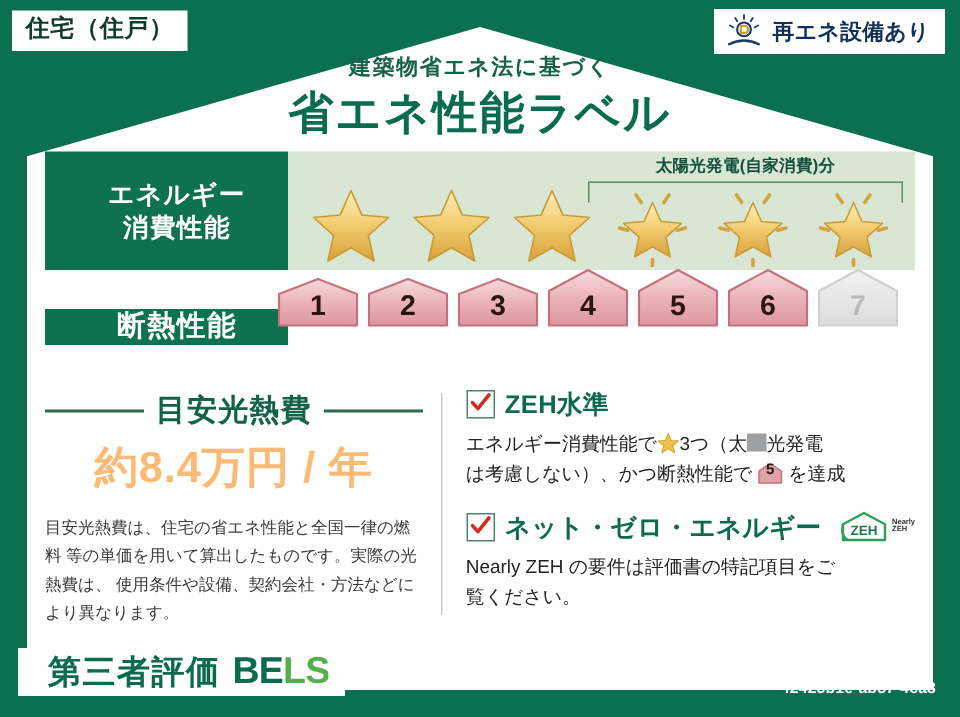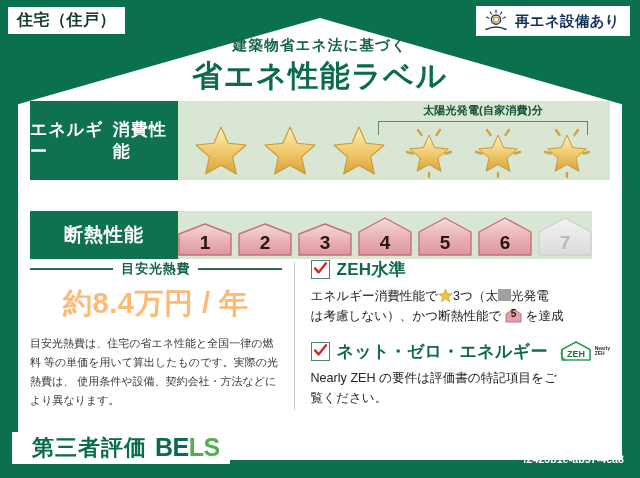--- a/index.html
+++ b/index.html
@@ -92,34 +92,35 @@
   }
 
   
   .perf-row {
     position: absolute;
     display: flex;
     align-items: stretch;
     z-index: 11;
   }
   .row-energy { left: 30px; top: 101px; width: 580px; height: 79px; }
-  .row-insul  { left: 30px; top: 211px; width: 562px; height: 48px; }
+  .row-insul  { left: 30px; top: 194px; width: 562px; height: 48px; align-items: center; }
 
   .row-key {
     width: 148px;
     background: #0e7150;
     color: #ffffff;
     display: flex;
-    flex-direction: row;
+    flex-direction: column;
     align-items: center;
     justify-content: center;
     font-weight: bold;
     letter-spacing: 1px;
     line-height: 1.25;
     flex: none;
+    padding-left: 14px;
   }
   .row-energy .row-key { font-size: 17px; }
   .row-insul .row-key  { font-size: 19px; }
 
   .row-val {
     flex: 1;
     background: #d8e6d3;
     position: relative;
   }
 
@@ -204,21 +205,21 @@
 
   .cost-head {
     display: flex;
     align-items: center;
     gap: 8px;
     margin-top: 2px;
   }
   .cost-head .line { flex: 1; height: 2px; background: #2a6b50; }
   .cost-head .txt {
     color: #13624a;
-    font-size: 13px;
+    font-size: 20px;
     font-weight: bold;
     letter-spacing: .8px;
     white-space: nowrap;
   }
   .cost-value {
     text-align: center;
     color: #fdba74;
     font-size: 29px;
     font-weight: bold;
     letter-spacing: .5px;

